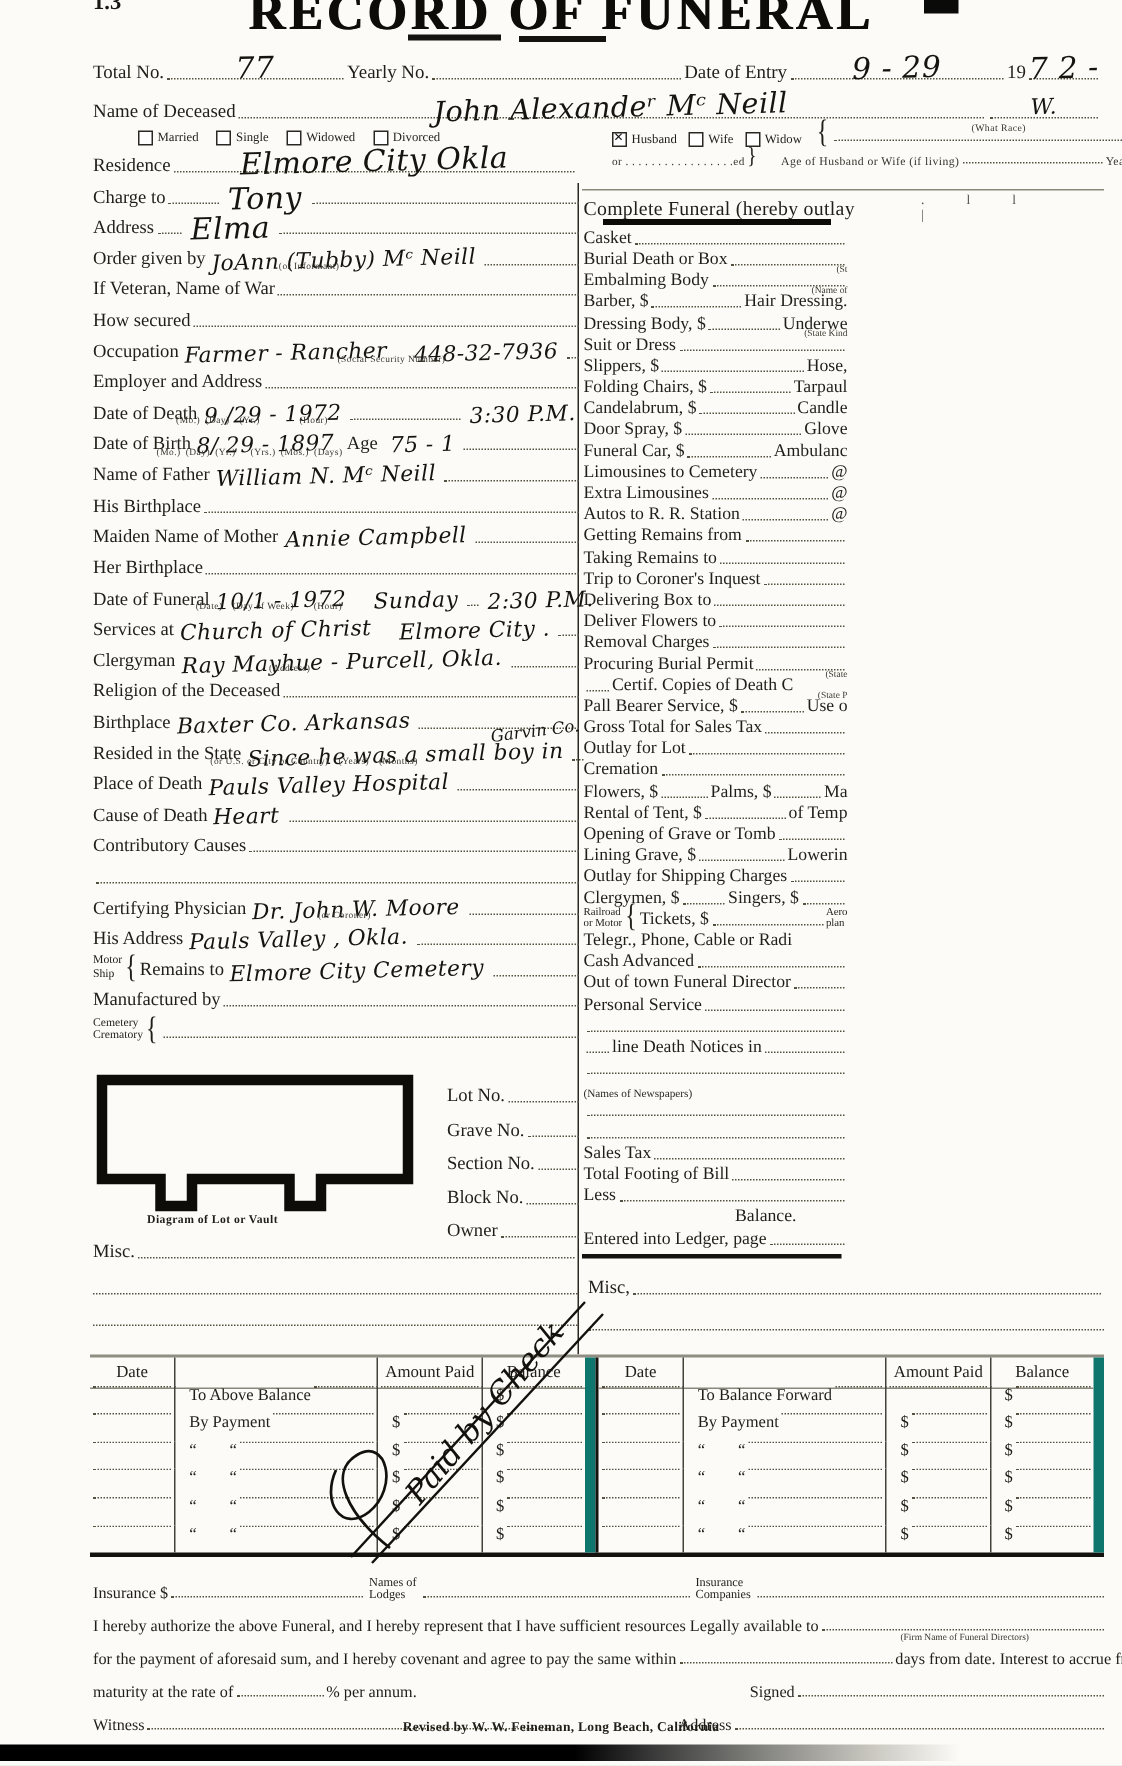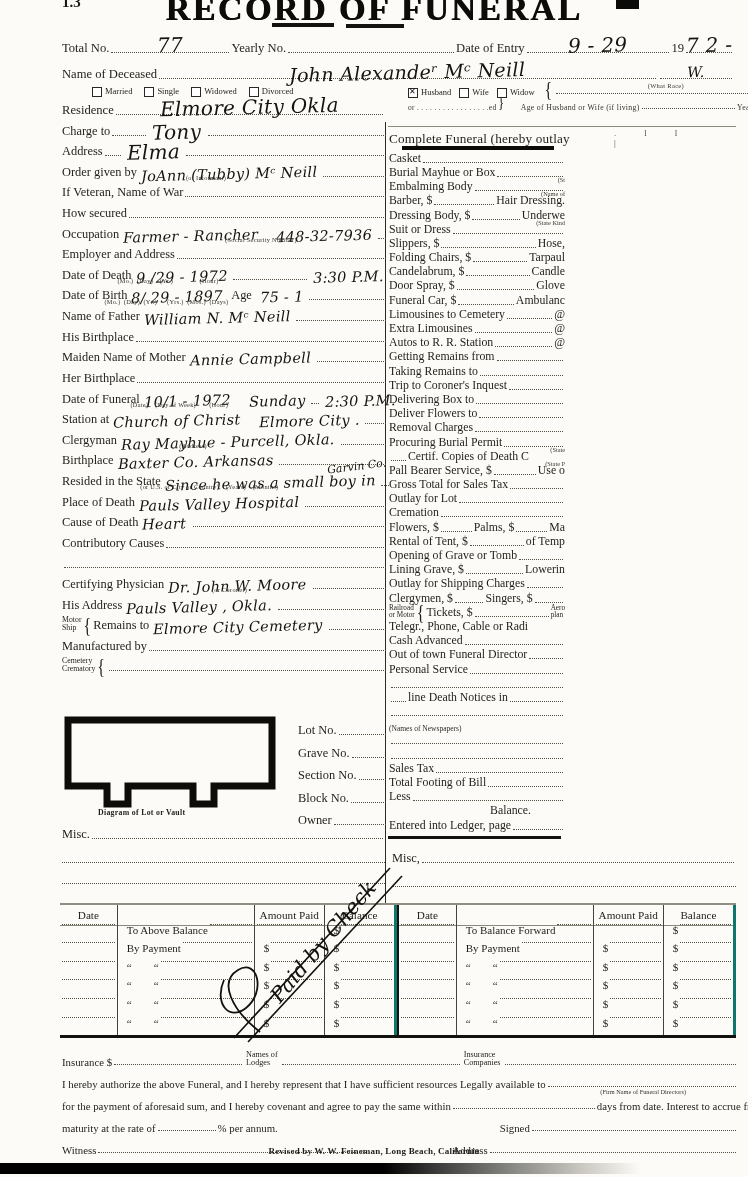--- a/index.html
+++ b/index.html
@@ -49,21 +49,21 @@
   #diag-fields .frow{height:22.4px}
   
   #misc-left{left:62px;top:822px;width:323px;font-size:12.4px}
   #misc-right{left:392px;top:846px;width:344px;font-size:12.4px}
   .dotline{height:20px;border-bottom:1.3px dotted #55503f}
   #rc-endrule{left:388px;top:836px;width:173px;height:3px;background:#15130f}
   
   #ledger{left:60px;top:903px;width:676px;display:flex;border-top:2px solid #908d83;border-bottom:3px solid #14120e;background:#fcfbf7}
   .lhalf{flex:1;display:grid;grid-template-columns:17% 41% 21% 21%;grid-auto-rows:18.6px}
   .lhalf+ .lhalf{border-left:2.5px solid #14120e}
-  .lhalf{border-right:3px solid #0f766e}
+  .lhalf{border-right:7px solid #0f766e}
   .lcell{display:flex;align-items:flex-start;font-size:11px;overflow:hidden}
   .lcell.b{border-left:1px solid #45423a}
   .lcell.hd{justify-content:center;align-items:center;font-size:11.2px;border-bottom:1px solid #8a877c;height:20px}
   .lcell .ds{padding-left:9px}
   
   #bottom{left:62px;top:1044px;width:676px;font-size:10.8px}
   .brow{display:flex;align-items:flex-end;height:22px;position:relative;white-space:nowrap}
   .stk{display:inline-flex;flex-direction:column;font-size:8.2px;line-height:8.6px;margin:0 2px}
   #firm-cap{position:absolute;right:62px;top:1088px;font-size:6.3px;color:#37342c}
   #revision{left:0;right:0;top:1146px;text-align:center;font-size:9px;font-weight:bold;letter-spacing:.2px}
@@ -230,30 +230,34 @@
       </div>
       <div class="frow">
         <span>Date of Funeral</span>
         <span class="hw">10/1 - 1972</span>
         <span class="hw">Sunday</span>
         <span class="dots"></span>
         <span class="hw">2:30 P.M.</span>
         <span class="fsub" style="left: 21%;">(Date) (Day of Week)  (Hour)</span>
       </div>
       <div class="frow">
-        <span>Station at</span>
+        <span>Services at</span>
         <span class="hw">Church of Christ</span>
         <span class="hw">Elmore City .</span>
         <span class="dots"></span>
       </div>
       <div class="frow">
         <span>Clergyman</span>
         <span class="hw">Ray  Mayhue  - Purcell, Okla.</span>
         <span class="dots"></span>
         <span class="fsub" style="left: 36%;">(Address)</span>
+      </div>
+      <div class="frow">
+        <span>Religion of the Deceased</span>
+        <span class="dots"></span>
       </div>
       <div class="frow">
         <span>Birthplace</span>
         <span class="hw">Baxter Co.  Arkansas</span>
         <span class="dots"></span>
       </div>
       <div class="frow">
         <span>Resided in the State</span>
         <span class="hw">Since he was a small boy in</span>
         <span class="hwf">Garvin Co.</span>
@@ -313,21 +317,21 @@
     </div>
 
   <div id="charges" class="abs">
     <div id="charges-heading" class="crow" style="height:18px">Complete Funeral (hereby outlay</div>
     <div class="hbar"></div>
   <div class="crow">
         <span>Casket</span>
         <span class="dots"></span>
       </div>
       <div class="crow">
-        <span>Burial Mayhue or Box</span>
+        <span>Burial Death or Box</span>
         <span class="dots"></span>
       </div>
       <div class="crow">
         <span class="csup">(St</span>
         <span>Embalming Body</span>
         <span class="dots"></span>
       </div>
       <div class="crow">
         <span class="csup">(Name of</span>
         <span>Barber, $</span>

